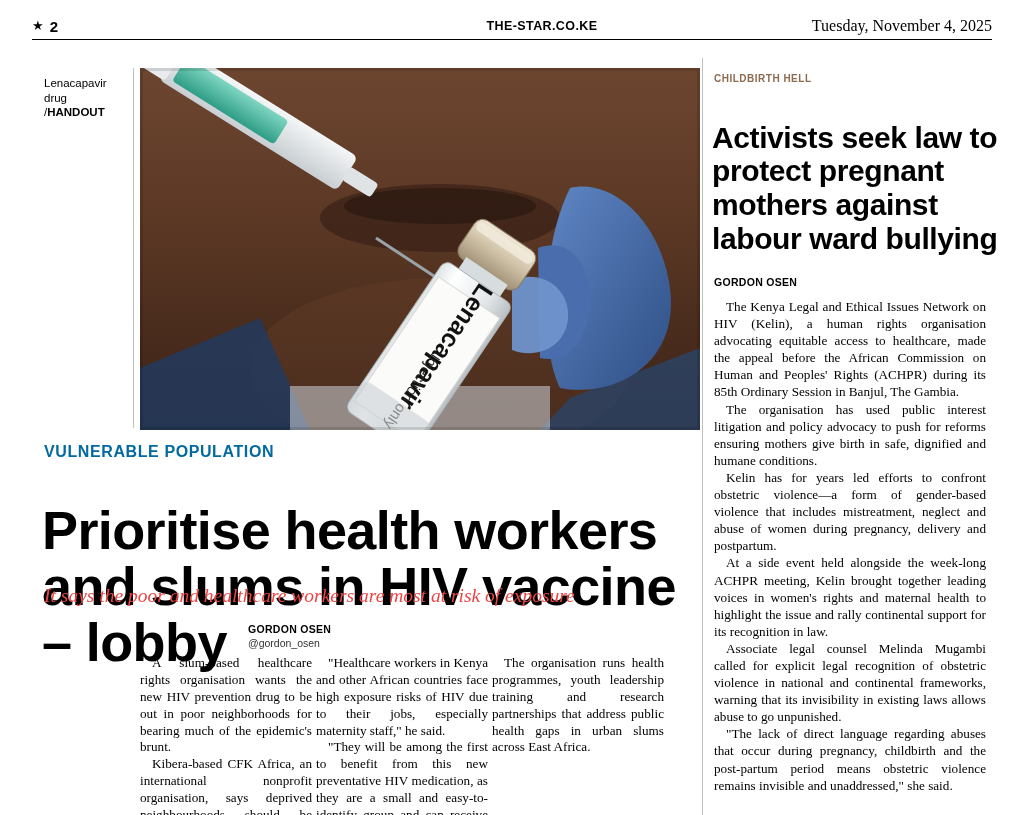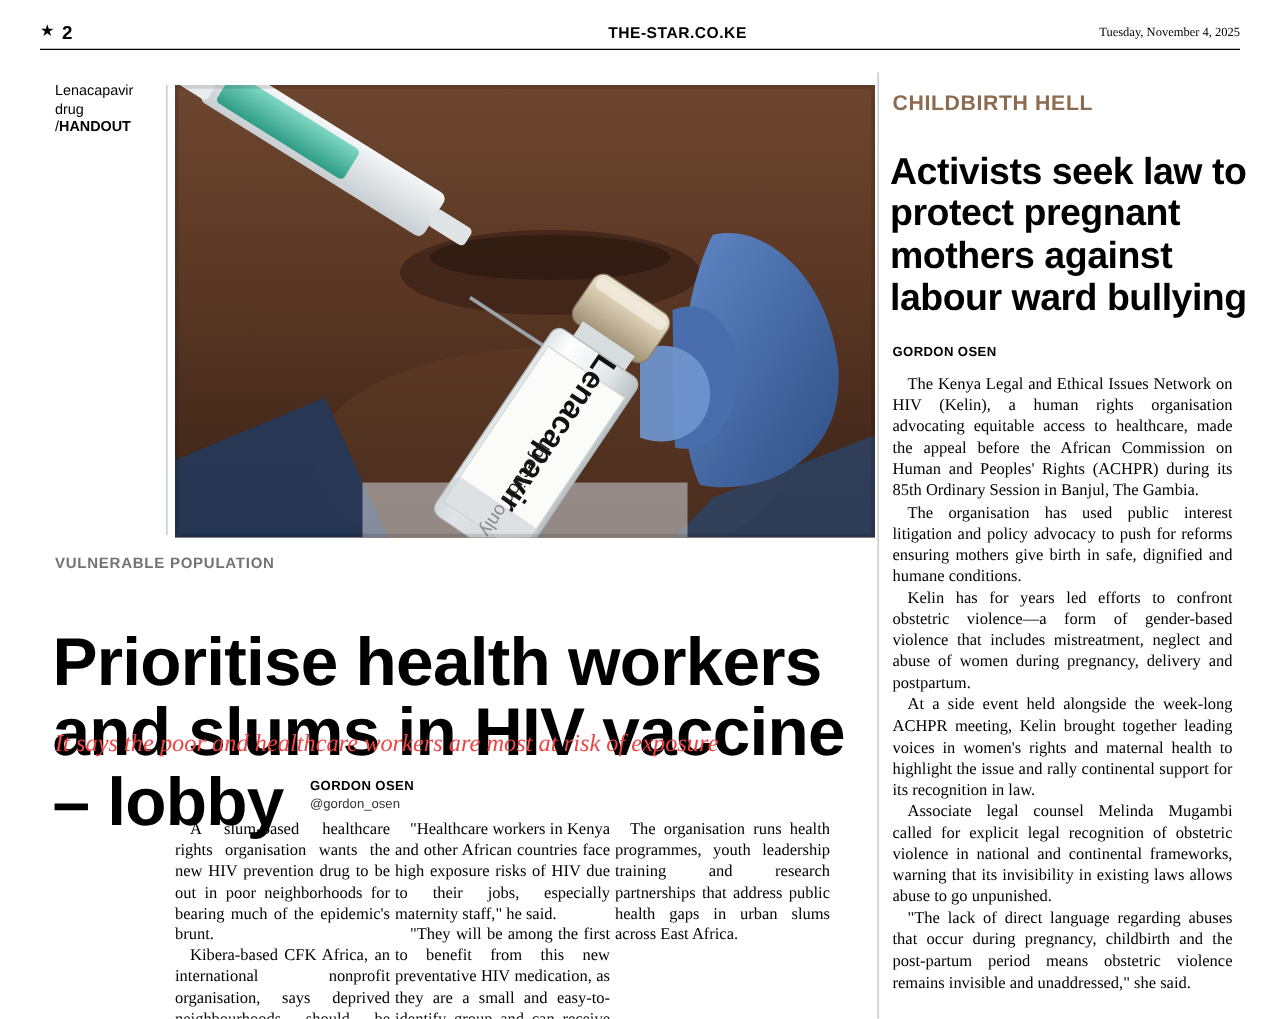--- a/index.html
+++ b/index.html
@@ -57,21 +57,21 @@
     font-size: 12.5px;
     letter-spacing: 0.4px;
     position: absolute;
     left: 50%;
     transform: translateX(-50%);
     white-space: nowrap;
     margin-left: 30px;
   }
   .masthead-date {
     font-family: "Liberation Serif", serif;
-    font-size: 10px;
+    font-size: 16px;
   }
   .rule-top {
     position: absolute;
     left: 32px;
     right: 30px;
     top: 39px;
     height: 1px;
     background: #000;
   }
 
@@ -90,21 +90,21 @@
     top: 68px;
     width: 1px;
     height: 360px;
     background: #bfbfbf;
   }
 
   
   .photo-credit {
     position: absolute;
     left: 44px;
-    top: 66px;
+    top: 76px;
     width: 84px;
     font-family: "Liberation Sans", sans-serif;
     font-size: 11.5px;
     line-height: 1.28;
     color: #000;
   }
   .photo-credit b { font-weight: bold; }
 
   .photo {
     position: absolute;
@@ -116,23 +116,23 @@
     background: #4b2f22;
   }
   .photo svg { display: block; }
 
   .kicker-main {
     position: absolute;
     left: 44px;
     top: 443px;
     font-family: "Liberation Sans", sans-serif;
     font-weight: bold;
-    font-size: 12px;
+    font-size: 16px;
     letter-spacing: 0.6px;
-    color: #737373;
+    color: #0369a1;
   }
   .headline-main {
     position: absolute;
     left: 42px;
     top: 466px;
     width: 660px;
     font-family: "Liberation Sans", sans-serif;
     font-weight: bold;
     font-size: 54px;
     line-height: 1.04;
@@ -191,21 +191,21 @@
   }
   .cols-main .col p.first { text-indent: 12px; }
 
   
   .kicker-right {
     position: absolute;
     left: 714px;
     top: 73px;
     font-family: "Liberation Sans", sans-serif;
     font-weight: bold;
-    font-size: 17px;
+    font-size: 10px;
     letter-spacing: 0.5px;
     color: #8c6b4f;
   }
   .headline-right {
     position: absolute;
     left: 712px;
     top: 96px;
     width: 288px;
     font-family: "Liberation Sans", sans-serif;
     font-weight: bold;

